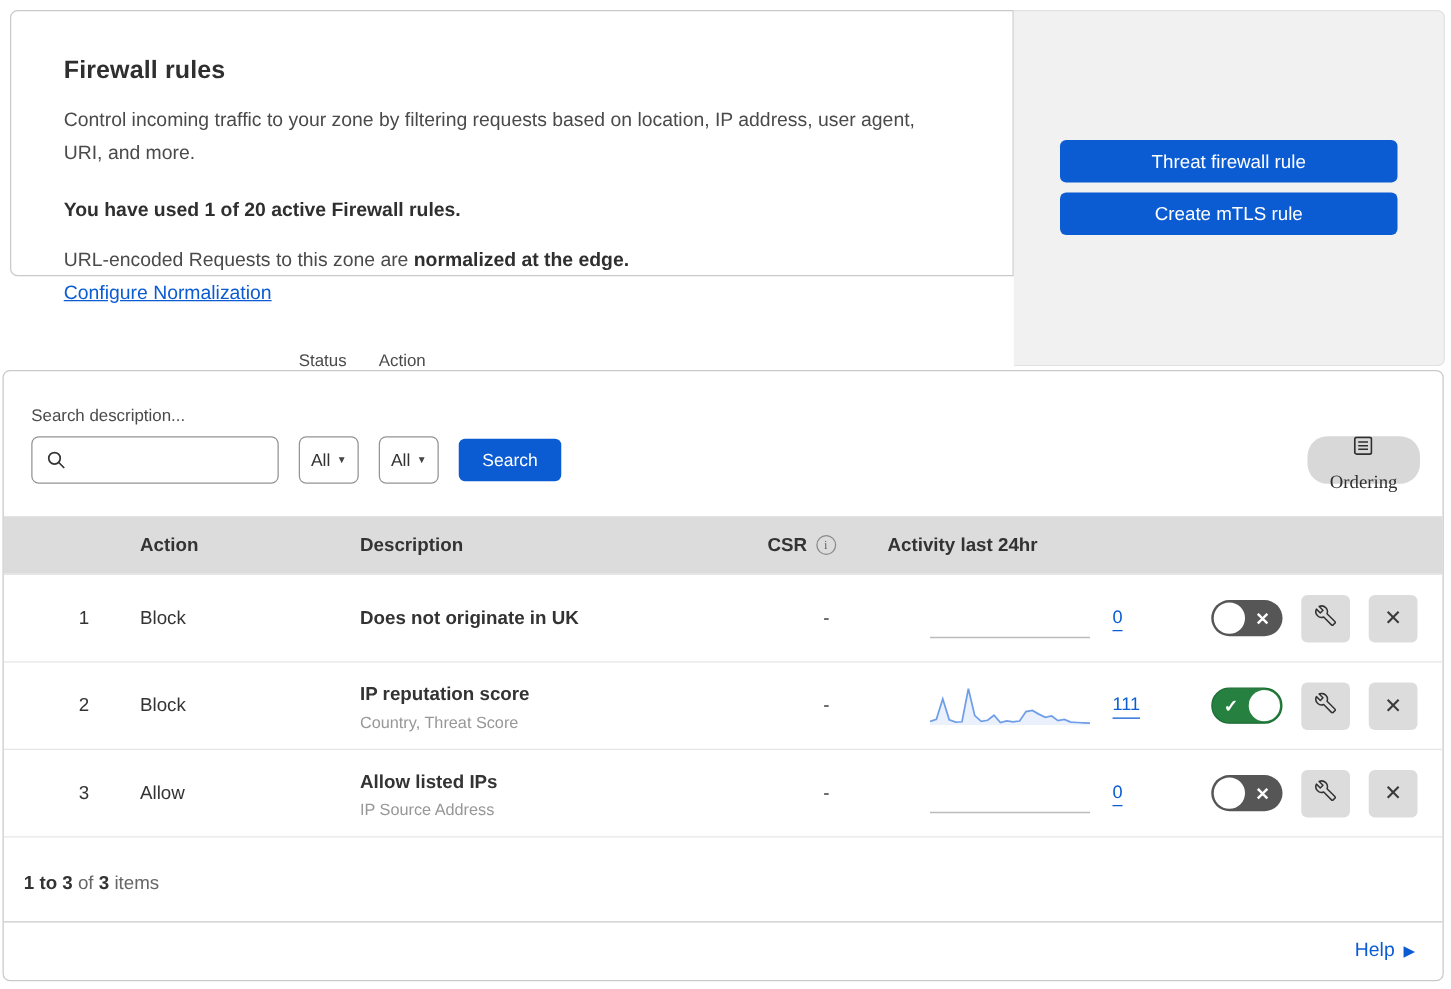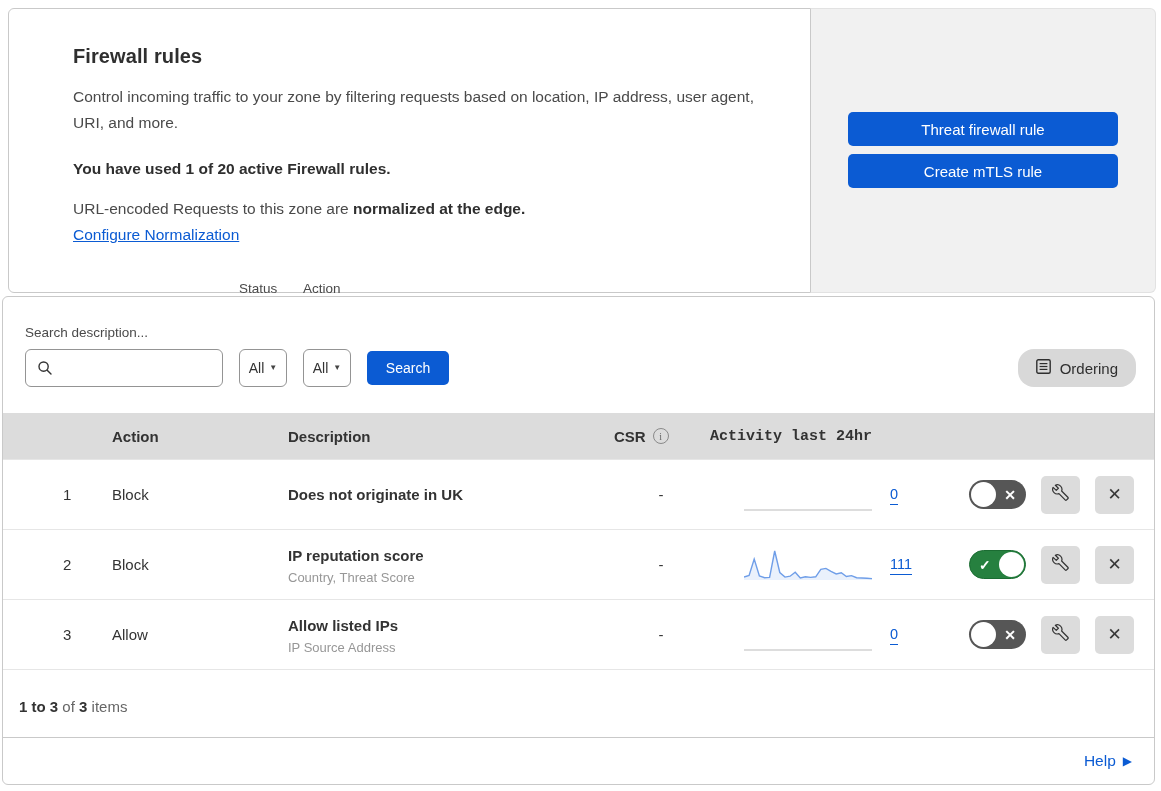--- a/index.html
+++ b/index.html
@@ -1,23 +1,23 @@
 <!DOCTYPE html>
 <html><head>
 <meta charset="utf-8">
 <style>
   * { box-sizing: border-box; margin: 0; padding: 0; }
   body { background: #fff; font-family: "Liberation Sans", sans-serif; color: #333; }
   .screen { position: relative; width: 1161px; height: 791px; background: #fff; overflow: hidden; }
 
   
   .hero-card {
-    position: absolute; left: 8px; top: 8px; width: 803px; height: 285px;
+    position: absolute; left: 8px; top: 8px; width: 803px; height: 213px;
     background: #fff; border: 1px solid #c9c9c9; border-radius: 6px 0 0 6px;
-    padding: 36px 40px 0 64px;
+    padding: 36px 40px 0 42px;
   }
   .hero-title { font-size: 20px; font-weight: 700; color: #2f2f2f; letter-spacing: .1px; }
   .hero-desc { margin-top: 16px; font-size: 15.5px; line-height: 26px; color: #4a4a4a; max-width: 705px; }
   .hero-usage { margin-top: 24px; font-size: 15.5px; font-weight: 700; color: #2f2f2f; }
   .hero-norm { margin-top: 22px; font-size: 15.5px; color: #4a4a4a; }
   .hero-norm b { color: #2f2f2f; }
   .hero-link { display: inline-block; margin-top: 8px; font-size: 15.5px; color: #0b5bd3; text-decoration: underline; cursor: pointer; }
 
   .side-panel {
     position: absolute; left: 811px; top: 8px; width: 345px; height: 285px;
@@ -58,41 +58,42 @@
   .ml16 { margin-left: 16px; gap: 44px; }
   .btn-search {
     margin-left: 16px; margin-bottom: 2px; width: 82px; height: 34px;
     background: #0b5bd3; color: #fff; font-size: 14px; border: none; border-radius: 5px; cursor: pointer;
     font-family: "Liberation Sans", sans-serif;
   }
   .btn-ordering {
     margin-left: auto; height: 38px; padding: 0 18px;
     background: #d8d8d8; color: #2f2f2f; font-size: 15px; border: none; border-radius: 16px;
     display: flex; align-items: center; gap: 9px; cursor: pointer;
-    font-family: Liberation Sans, sans-serif;
+    font-family: Liberation Serif, serif;
+    flex-direction: column;
   }
 
   
   .t-head {
     display: flex; align-items: center; height: 46px; background: #dcdcdc;
     font-size: 15px; font-weight: 700; color: #333;
   }
   .t-row {
     display: flex; align-items: center; height: 70px; border-top: 1px solid #e6e6e6;
     font-size: 15px; color: #333;
   }
   .t-row:first-of-type { border-top: none; }
   .col-idx { flex: 0 0 108px; padding-left: 60px; }
   .col-action { flex: 0 0 176px; padding-left: 1px; }
   .col-desc { flex: 0 0 326px; padding-left: 1px; }
   .col-csr { flex: 0 0 96px; display: flex; align-items: center; }
   .t-head .col-csr { padding-left: 1px; }
   .t-row .col-csr { justify-content: center; color: #3a3a3a; }
   .col-activity { flex: 0 0 250px; display: flex; align-items: center; }
-  .t-head .col-activity { padding-left: 1px; font-family: Liberation Mono, monospace; }
+  .t-head .col-activity { padding-left: 1px; }
   .col-controls { flex: 1 1 auto; display: flex; align-items: center; justify-content: flex-end; gap: 15px; padding-right: 20px; }
 
   .desc-title { line-height: 22px; font-weight: bold; }
   .desc-sub { font-size: 13px; color: #979797; margin-top: 3px; }
   .info-icon {
     display: inline-flex; align-items: center; justify-content: center;
     width: 16px; height: 16px; border: 1px solid #8a8a8a; border-radius: 50%;
     font-size: 10px; color: #666; margin-left: 7px; font-weight: 400;
     font-family: "Liberation Serif", serif; cursor: pointer;
   }

